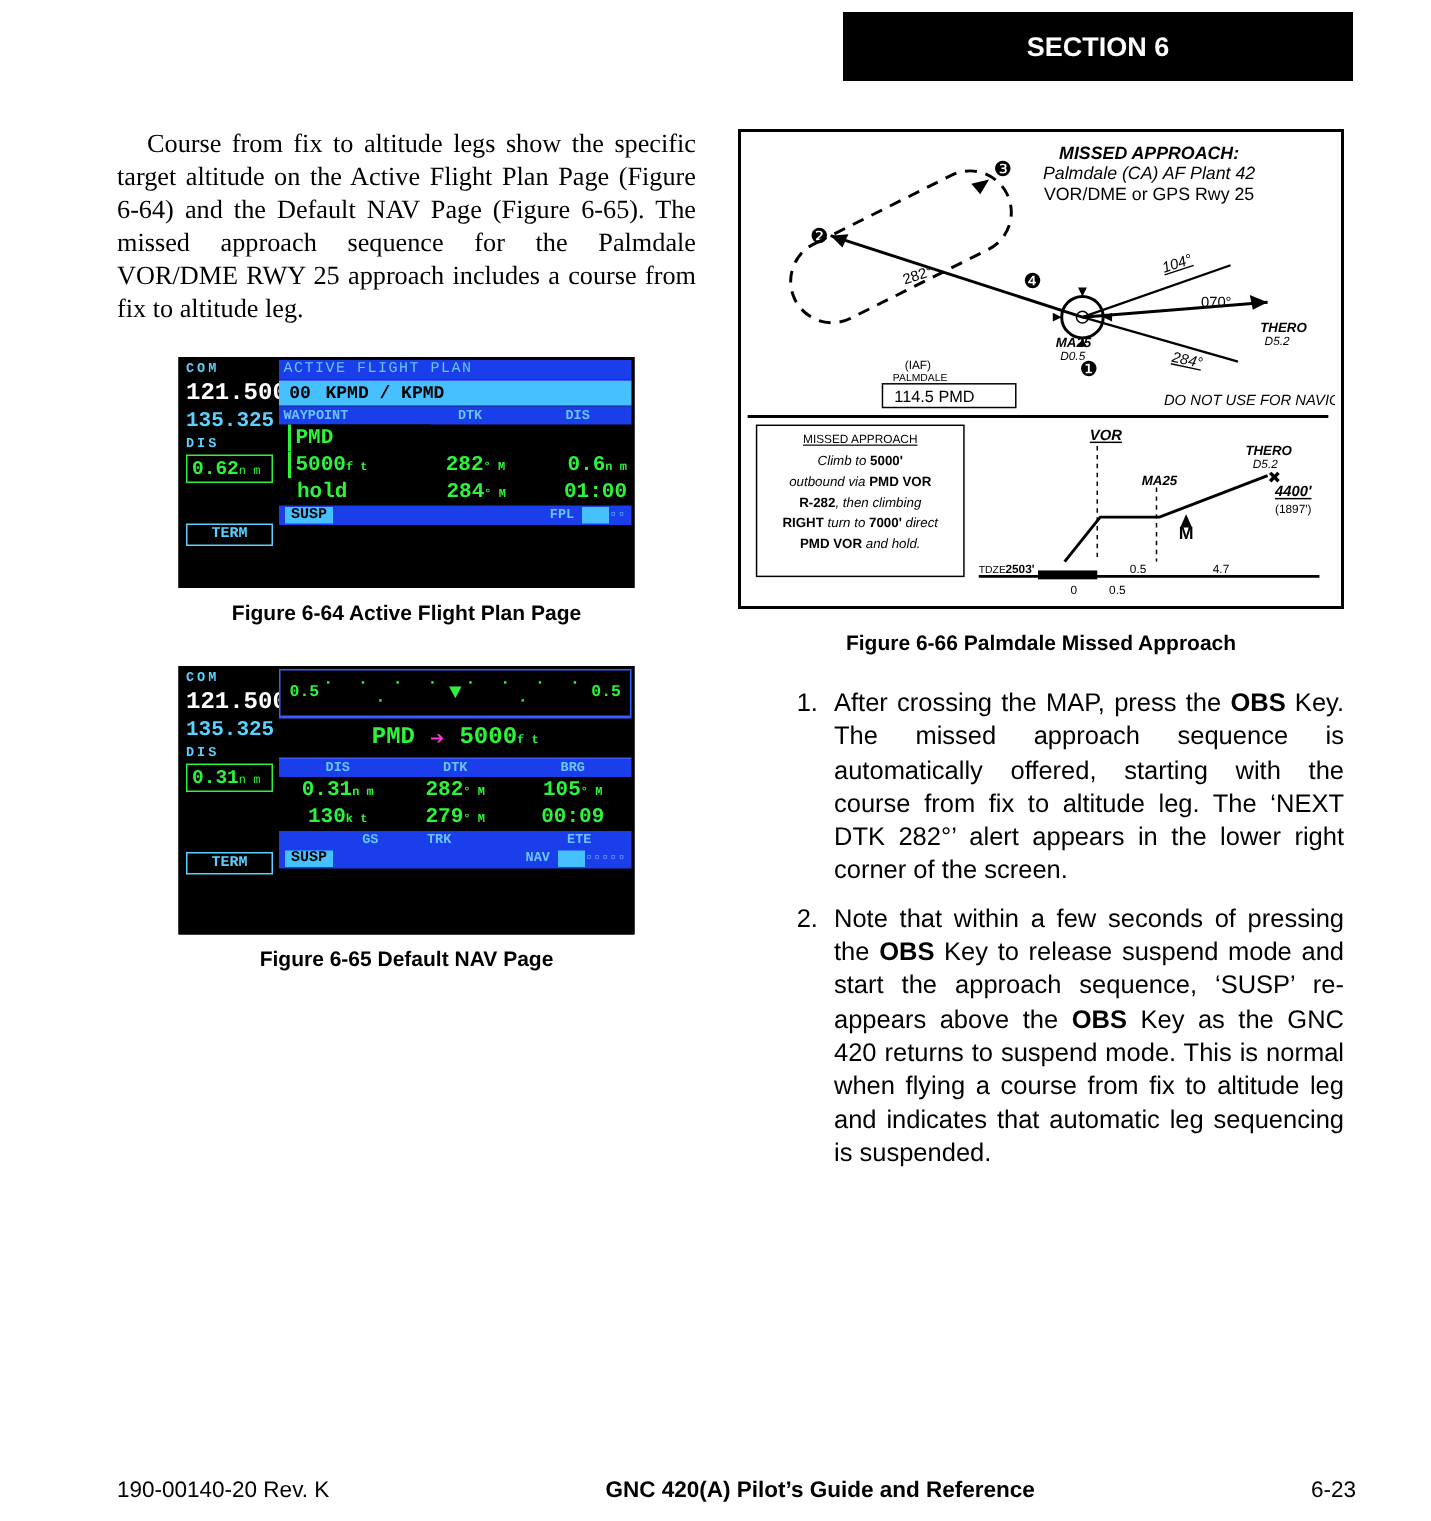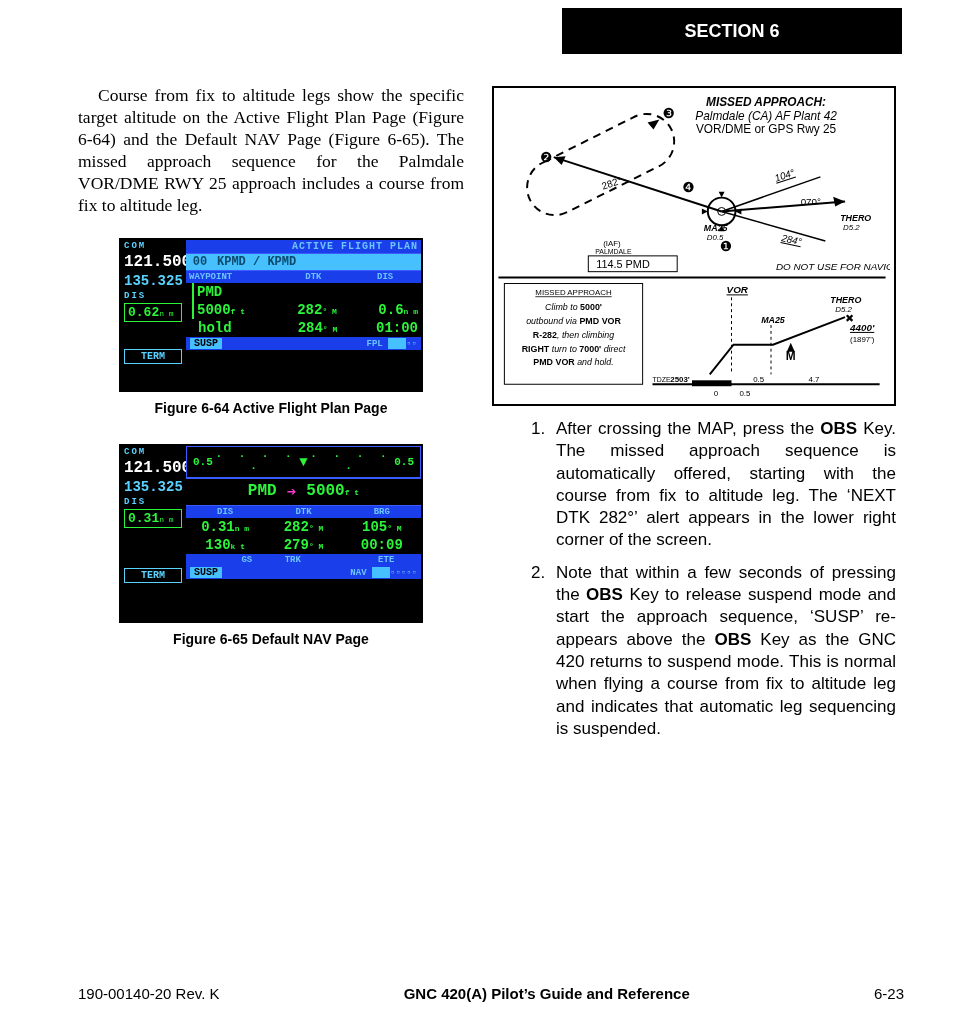--- a/index.html
+++ b/index.html
@@ -66,21 +66,21 @@
     font-size: 12px;
     color: #0f0;
   }
   .fig64 { height: 150px; }
   .fig65 { height: 175px; }
   .fig-row { display: flex; }
   .fig-cell { padding: 1px 3px; }
   .blue { color: #5ad2ff; background: #000; }
   .white { color: #fff; }
   .green { color: #2bf43a; background: #000; }
-  .inv { background: #46c0ff; color: #0c4a6e; font-weight: bold; }
+  .inv { background: #46c0ff; color: #000000; font-weight: bold; }
   .bluebox { background: #1a3eea; color: #6cc4ff; }
   .bar { background: #000; border-top: 1px solid #3b5bff; border-bottom: 1px solid #3b5bff; }
   .comlab { font-size: 9px; letter-spacing: 2px; font-weight: bold; }
   .fig-left {
     width: 64px;
     display: flex;
     flex-direction: column;
     border-right: 1px solid #000;
   }
   .fig-right { flex: 1; display: flex; flex-direction: column; }
@@ -140,21 +140,21 @@
           <div class="blue fig-cell" style="font-size:14px;font-weight:bold;">135.325</div>
           <div class="blue comlab fig-cell">DIS</div>
           <div class="fig-cell" style="border:1px solid #2bf43a;margin:1px 3px;">
             <span class="green" style="font-size:13px;font-weight:bold;">0.62</span><span class="green sub">n m</span>
           </div>
           <div style="flex:1"></div>
           <div class="blue fig-cell" style="border:1px solid #5ad2ff;margin:2px 3px;font-size:10px;font-weight:bold;text-align:center;">TERM</div>
           <div style="flex:1"></div>
         </div>
         <div class="fig-right">
-          <div class="bluebox fig-cell" style="text-align:right;font-size:10px;font-weight:bold;letter-spacing:1px;">ACTIVE FLIGHT PLAN</div>
+          <div class="bluebox fig-cell" style="text-align:left;font-size:10px;font-weight:normal;letter-spacing:1px;">ACTIVE FLIGHT PLAN</div>
           <div class="fig-row bar">
             <div class="inv fig-cell" style="width:22px;text-align:center;">00</div>
             <div class="inv fig-cell" style="flex:1;">KPMD / KPMD</div>
           </div>
           <div class="fig-row bluebox" style="font-size:9px;font-weight:bold;">
             <div class="fig-cell" style="flex:1.3;">WAYPOINT</div>
             <div class="fig-cell" style="flex:1;text-align:center;">DTK</div>
             <div class="fig-cell" style="flex:1;text-align:center;">DIS</div>
           </div>
           <div class="fig-row" style="font-size:14px;font-weight:bold;">
@@ -308,20 +308,21 @@
         <line x1="160" y1="300" x2="390" y2="300" stroke="#000" stroke-width="2"></line>
         <rect x="200" y="296" width="40" height="6" fill="#000"></rect>
         <text x="160" y="298" font-size="7">TDZE </text>
         <text x="178" y="298" font-size="8" font-weight="bold">2503'</text>
         <text x="222" y="312" font-size="8">0</text>
         <text x="248" y="312" font-size="8">0.5</text>
         <text x="262" y="298" font-size="8">0.5</text>
         <text x="318" y="298" font-size="8">4.7</text>
       </svg>
     </div>
+    <div class="caption">Figure 6-66  Palmdale Missed Approach</div>
 
 
     <ol class="ol">
       <li>
         <span>After crossing the MAP, press the </span><span class="bold">OBS</span><span> Key.  The missed approach sequence is automatically offered, starting with the course from fix to altitude leg.  The ‘NEXT DTK 282°’ alert appears in the lower right corner of the screen.</span>
       </li>
       <li>
         <span>Note that within a few seconds of pressing the </span><span class="bold">OBS</span><span> Key to release suspend mode and start the approach sequence, ‘SUSP’ re-appears above the </span><span class="bold">OBS</span><span> Key as the GNC 420 returns to suspend mode.  This is normal when flying a course from fix to altitude leg and indicates that automatic leg sequencing is suspended.</span>
       </li>
     </ol>

